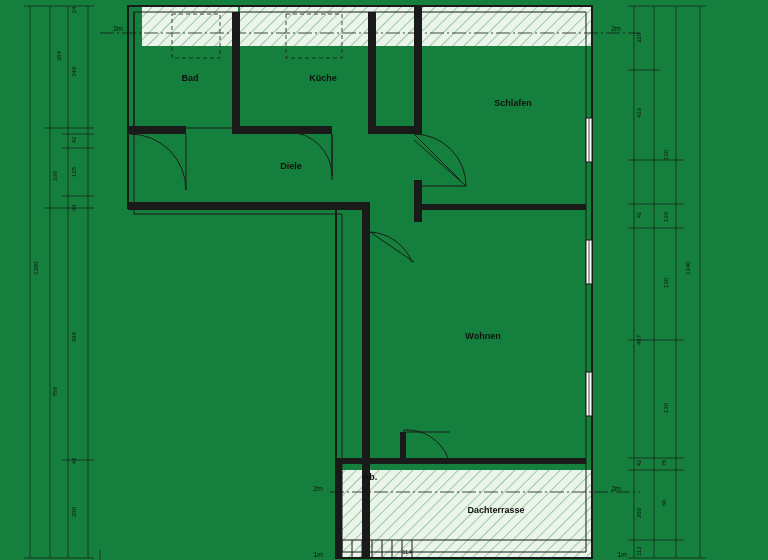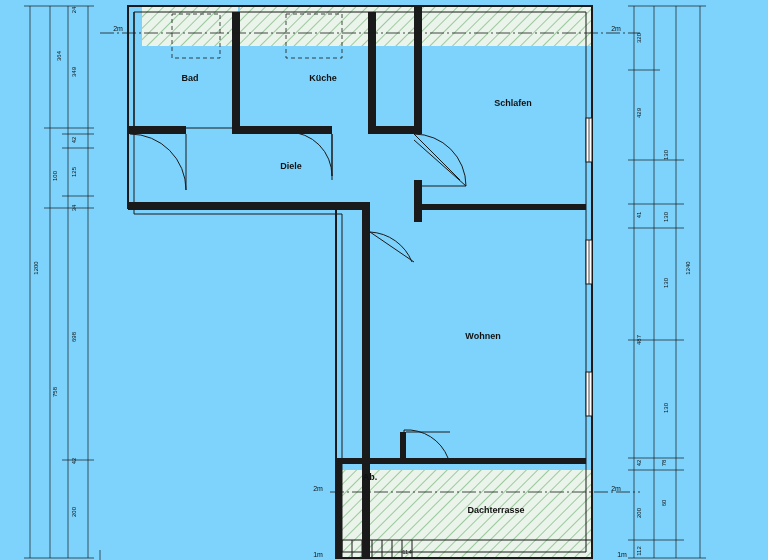--- a/index.html
+++ b/index.html
@@ -1,17 +1,17 @@
 <!DOCTYPE html>
 <html><head>
 <meta charset="utf-8">
 <style>
   html,body{margin:0;padding:0;background:#ffffff;}
   body{width:768px;height:560px;overflow:hidden;font-family:"Liberation Sans",sans-serif;}
-  #stage{position:relative;width:768px;height:560px;background:#7dd3fc;}
+  #stage{position:relative;width:768px;height:560px;background:#15803d;}
   svg{display:block;}
   .dimtxt{font-size:6px;fill:#111;font-family:"Liberation Sans",sans-serif;}
   .roomtxt{font-size:9px;fill:#111;font-family:"Liberation Sans",sans-serif;font-weight:bold;}
   .scaletxt{font-size:7px;fill:#111;font-family:"Liberation Sans",sans-serif;}
 </style>
 </head>
 <body>
 
 <div id="stage">
 <svg width="768" height="560" viewBox="0 0 768 560">

